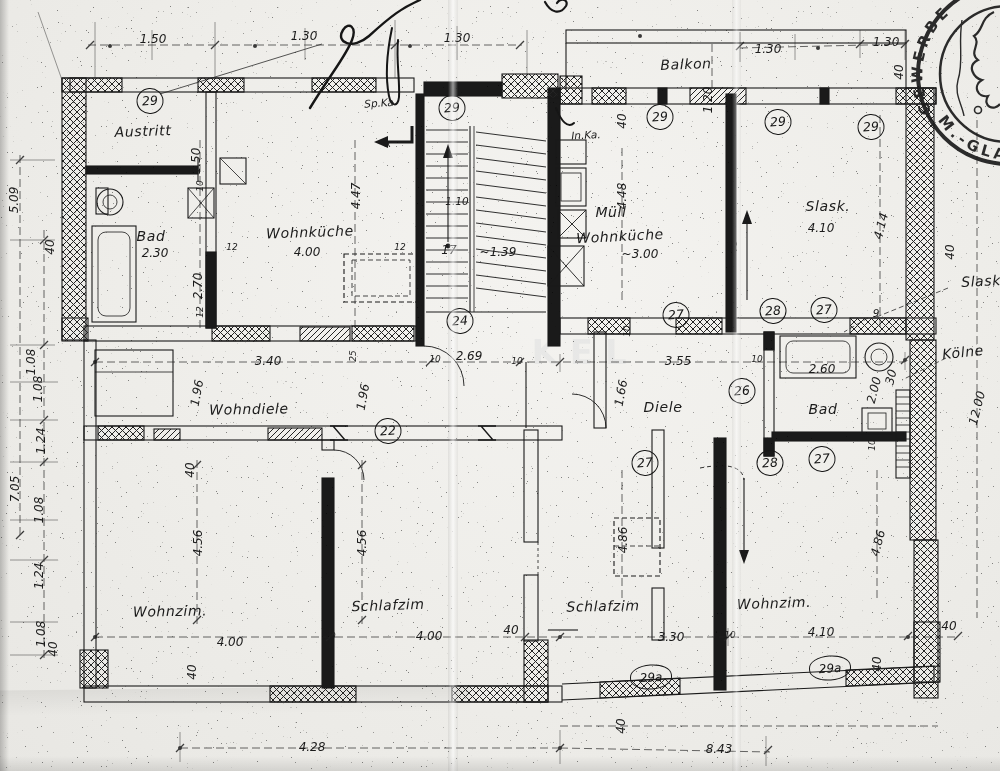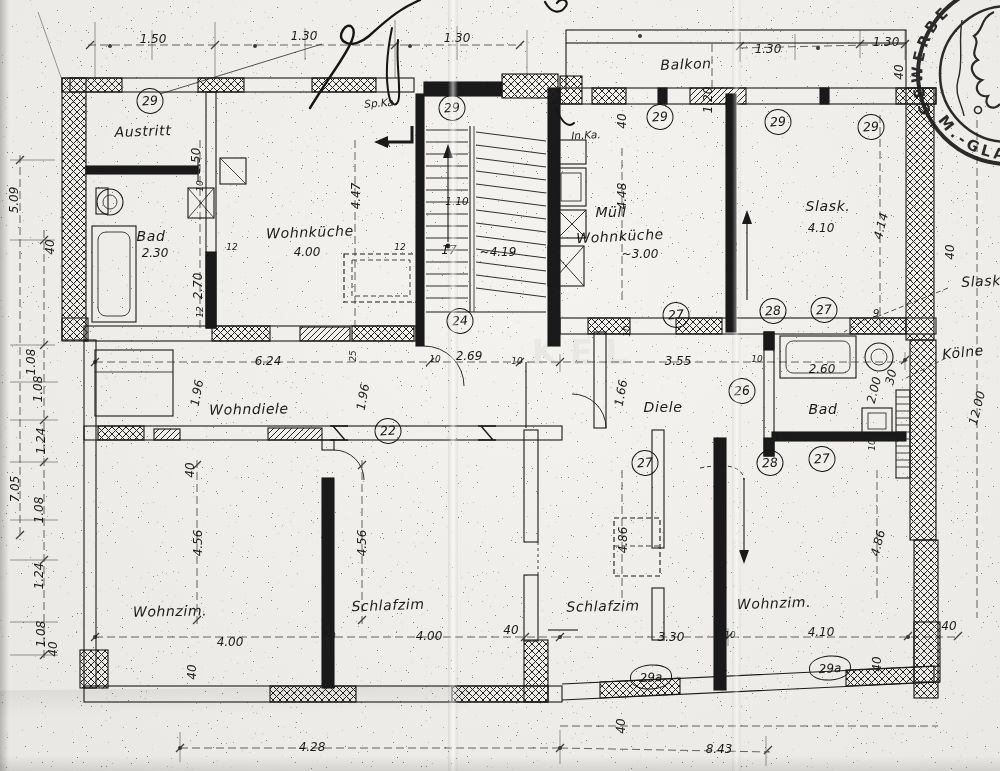--- a/index.html
+++ b/index.html
@@ -270,28 +270,28 @@
       <span class="anno dim" style="left: 53px; top: 649px; transform: translate(-50%, -50%) rotate(-90deg);">40</span>
       <span class="anno dim" style="left: 196px; top: 161px; transform: translate(-50%, -50%) rotate(-90deg);">1.50</span>
       <span class="anno tiny" style="left: 200px; top: 186px; transform: translate(-50%, -50%) rotate(-90deg);">10</span>
       <span class="anno dim" style="left: 198px; top: 286px; transform: translate(-50%, -50%) rotate(-90deg);">2.70</span>
       <span class="anno tiny" style="left: 200px; top: 312px; transform: translate(-50%, -50%) rotate(-90deg);">12</span>
       <span class="anno tiny" style="left: 232px; top: 247px; transform: translate(-50%, -50%) rotate(0deg);">12</span>
       <span class="anno tiny" style="left: 400px; top: 247px; transform: translate(-50%, -50%) rotate(0deg);">12</span>
       <span class="anno dim" style="left: 356px; top: 196px; transform: translate(-50%, -50%) rotate(-90deg);">4.47</span>
       <span class="anno small" style="left: 457px; top: 201px; transform: translate(-50%, -50%) rotate(0deg);">1.10</span>
       <span class="anno dim" style="left: 449px; top: 250px; transform: translate(-50%, -50%) rotate(0deg);">17</span>
-      <span class="anno dim" style="left: 498px; top: 252px; transform: translate(-50%, -50%) rotate(0deg);">~4.19</span>
+      <span class="anno dim" style="left: 498px; top: 252px; transform: translate(-50%, -50%) rotate(0deg);">~1.39</span>
       <span class="anno dim" style="left: 622px; top: 196px; transform: translate(-50%, -50%) rotate(-90deg);">4.48</span>
       <span class="anno small" style="left: 388px; top: 143px; transform: translate(-50%, -50%) rotate(0deg);">x</span>
       <span class="anno dim" style="left: 881px; top: 226px; transform: translate(-50%, -50%) rotate(-75deg);">4.14</span>
       <span class="anno dim" style="left: 950px; top: 252px; transform: translate(-50%, -50%) rotate(-90deg);">40</span>
       <span class="anno dim" style="left: 733px; top: 247px; transform: translate(-50%, -50%) rotate(-90deg);">40</span>
       <span class="anno small" style="left: 876px; top: 313px; transform: translate(-50%, -50%) rotate(0deg);">9</span>
-      <span class="anno dim" style="left: 268px; top: 361px; transform: translate(-50%, -50%) rotate(0deg);">6.24</span>
+      <span class="anno dim" style="left: 268px; top: 361px; transform: translate(-50%, -50%) rotate(0deg);">3.40</span>
       <span class="anno tiny" style="left: 435px; top: 359px; transform: translate(-50%, -50%) rotate(0deg);">10</span>
       <span class="anno dim" style="left: 469px; top: 356px; transform: translate(-50%, -50%) rotate(0deg);">2.69</span>
       <span class="anno tiny" style="left: 517px; top: 361px; transform: translate(-50%, -50%) rotate(0deg);">10</span>
       <span class="anno dim" style="left: 678px; top: 361px; transform: translate(-50%, -50%) rotate(0deg);">3.55</span>
       <span class="anno tiny" style="left: 627px; top: 331px; transform: translate(-50%, -50%) rotate(-90deg);">10</span>
       <span class="anno dim" style="left: 621px; top: 393px; transform: translate(-50%, -50%) rotate(-80deg);">1.66</span>
       <span class="anno dim" style="left: 197px; top: 393px; transform: translate(-50%, -50%) rotate(-80deg);">1.96</span>
       <span class="anno dim" style="left: 363px; top: 397px; transform: translate(-50%, -50%) rotate(-80deg);">1.96</span>
       <span class="anno tiny" style="left: 353px; top: 356px; transform: translate(-50%, -50%) rotate(-90deg);">25</span>
       <span class="anno tiny" style="left: 757px; top: 359px; transform: translate(-50%, -50%) rotate(0deg);">10</span>

